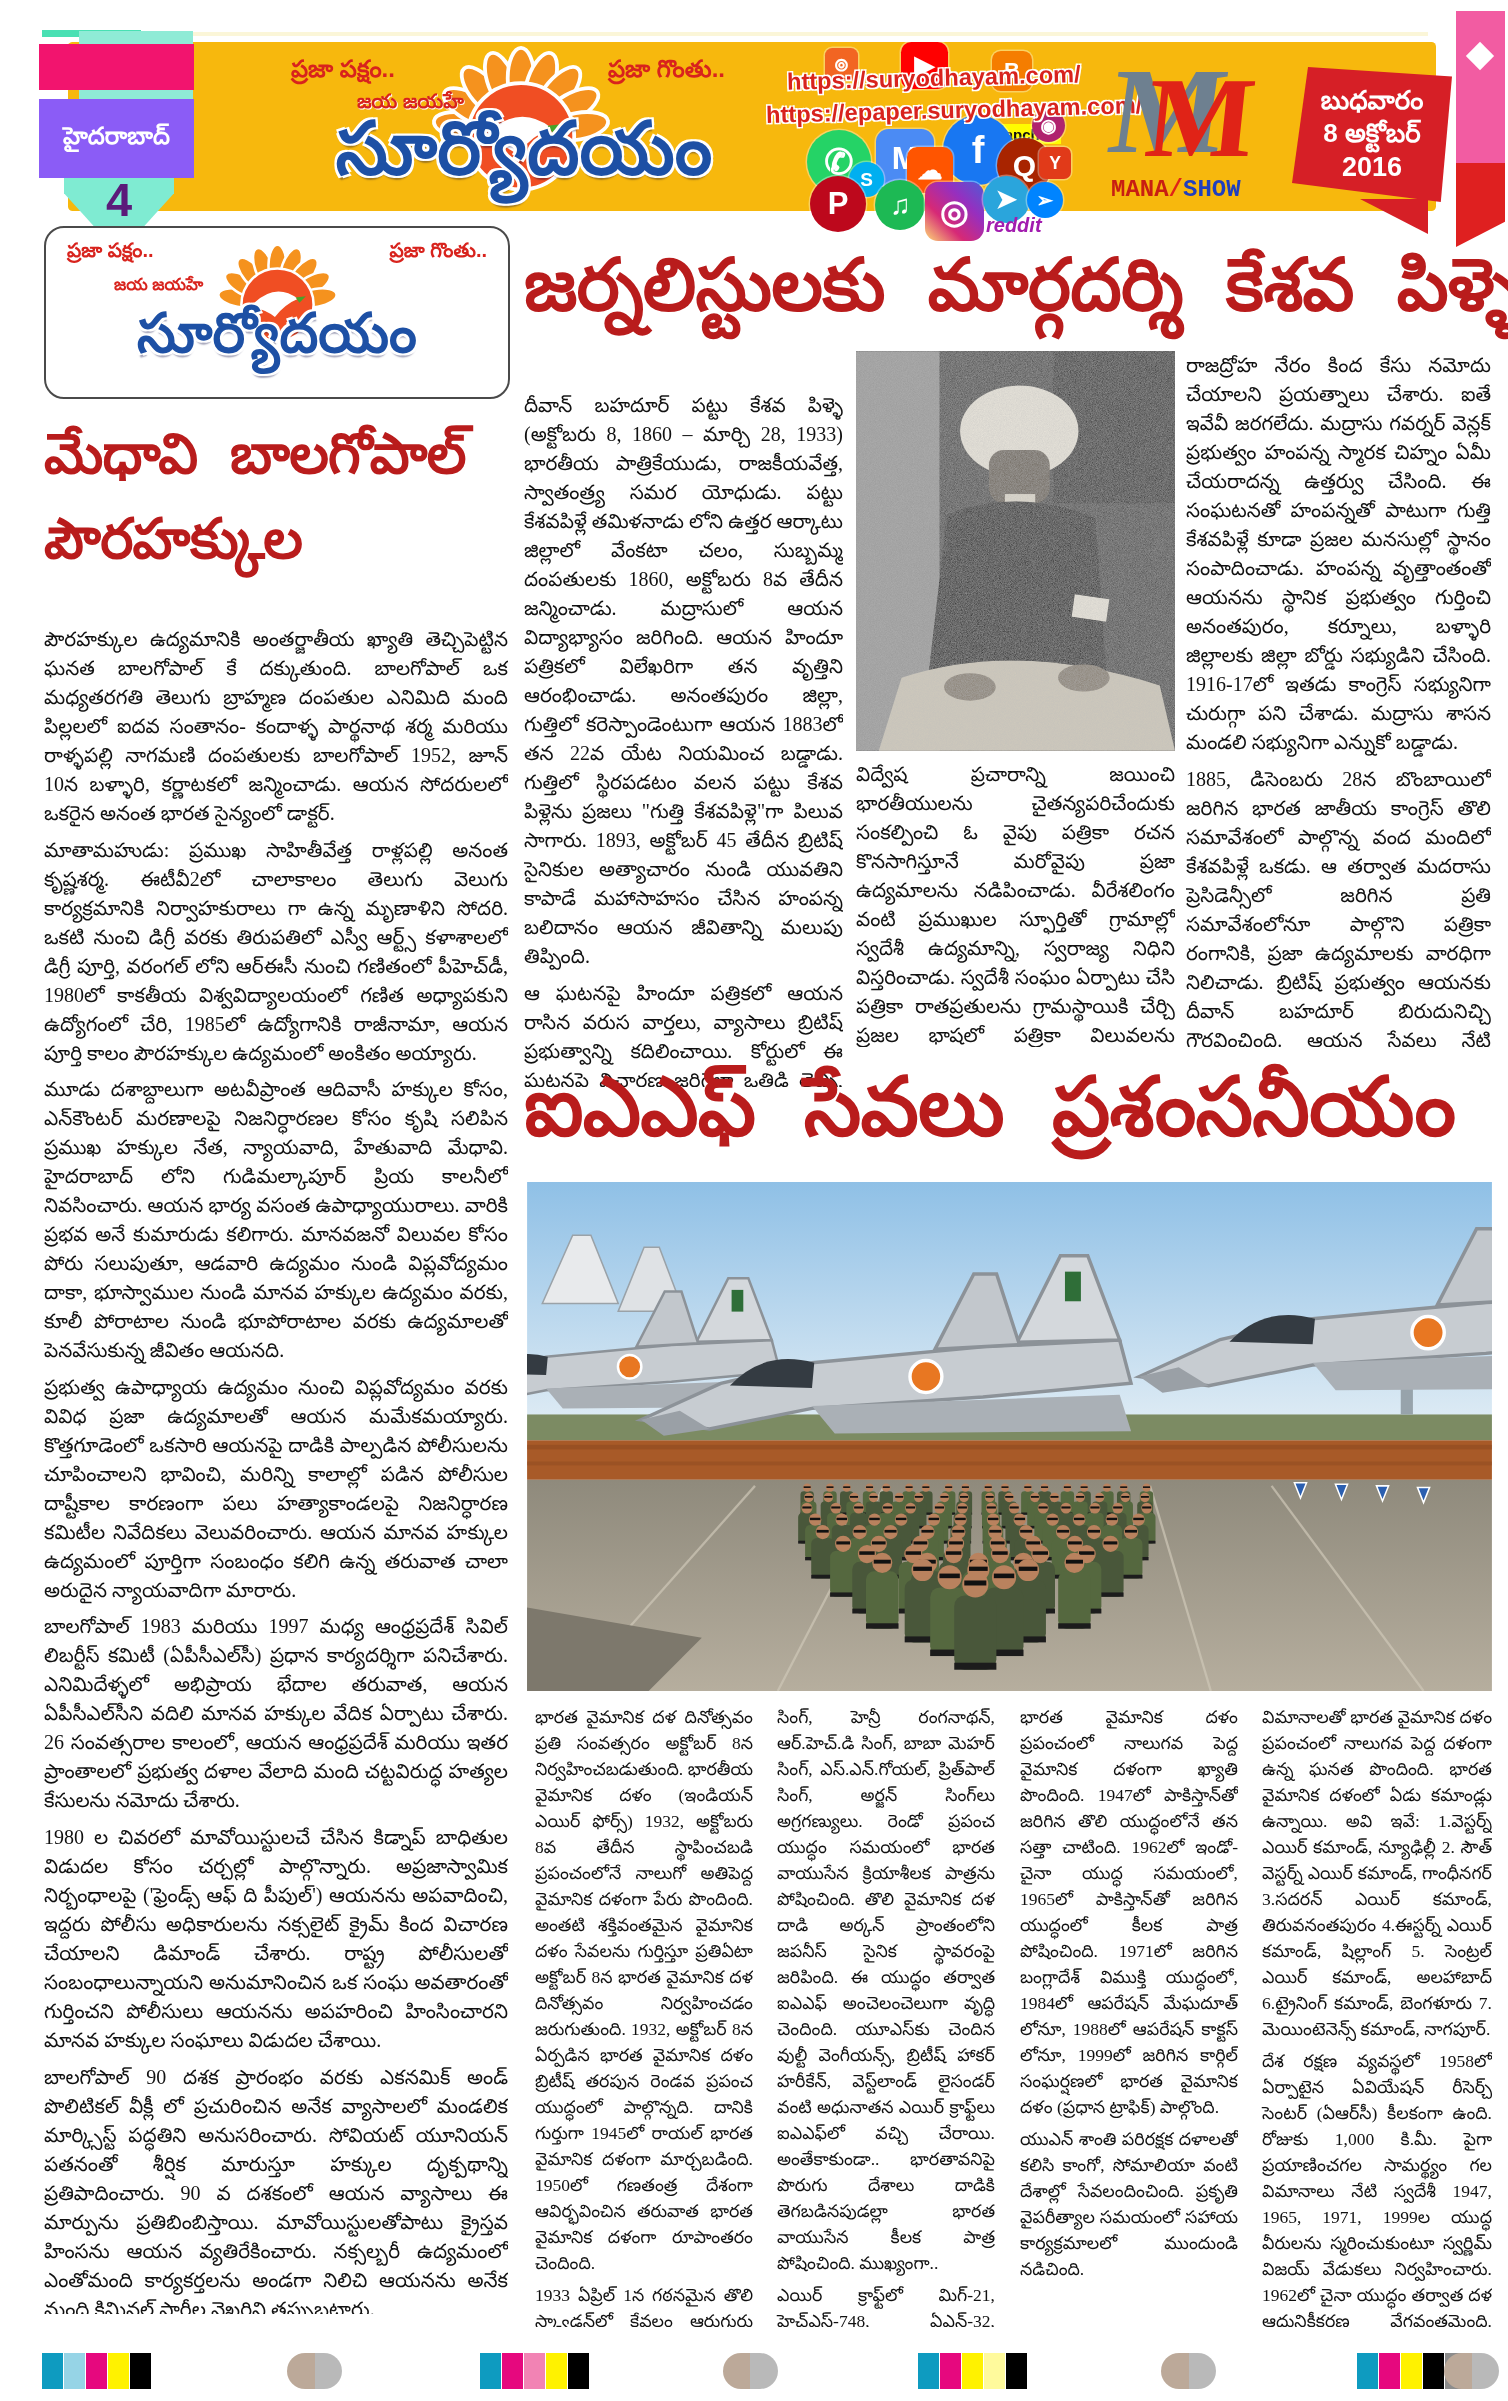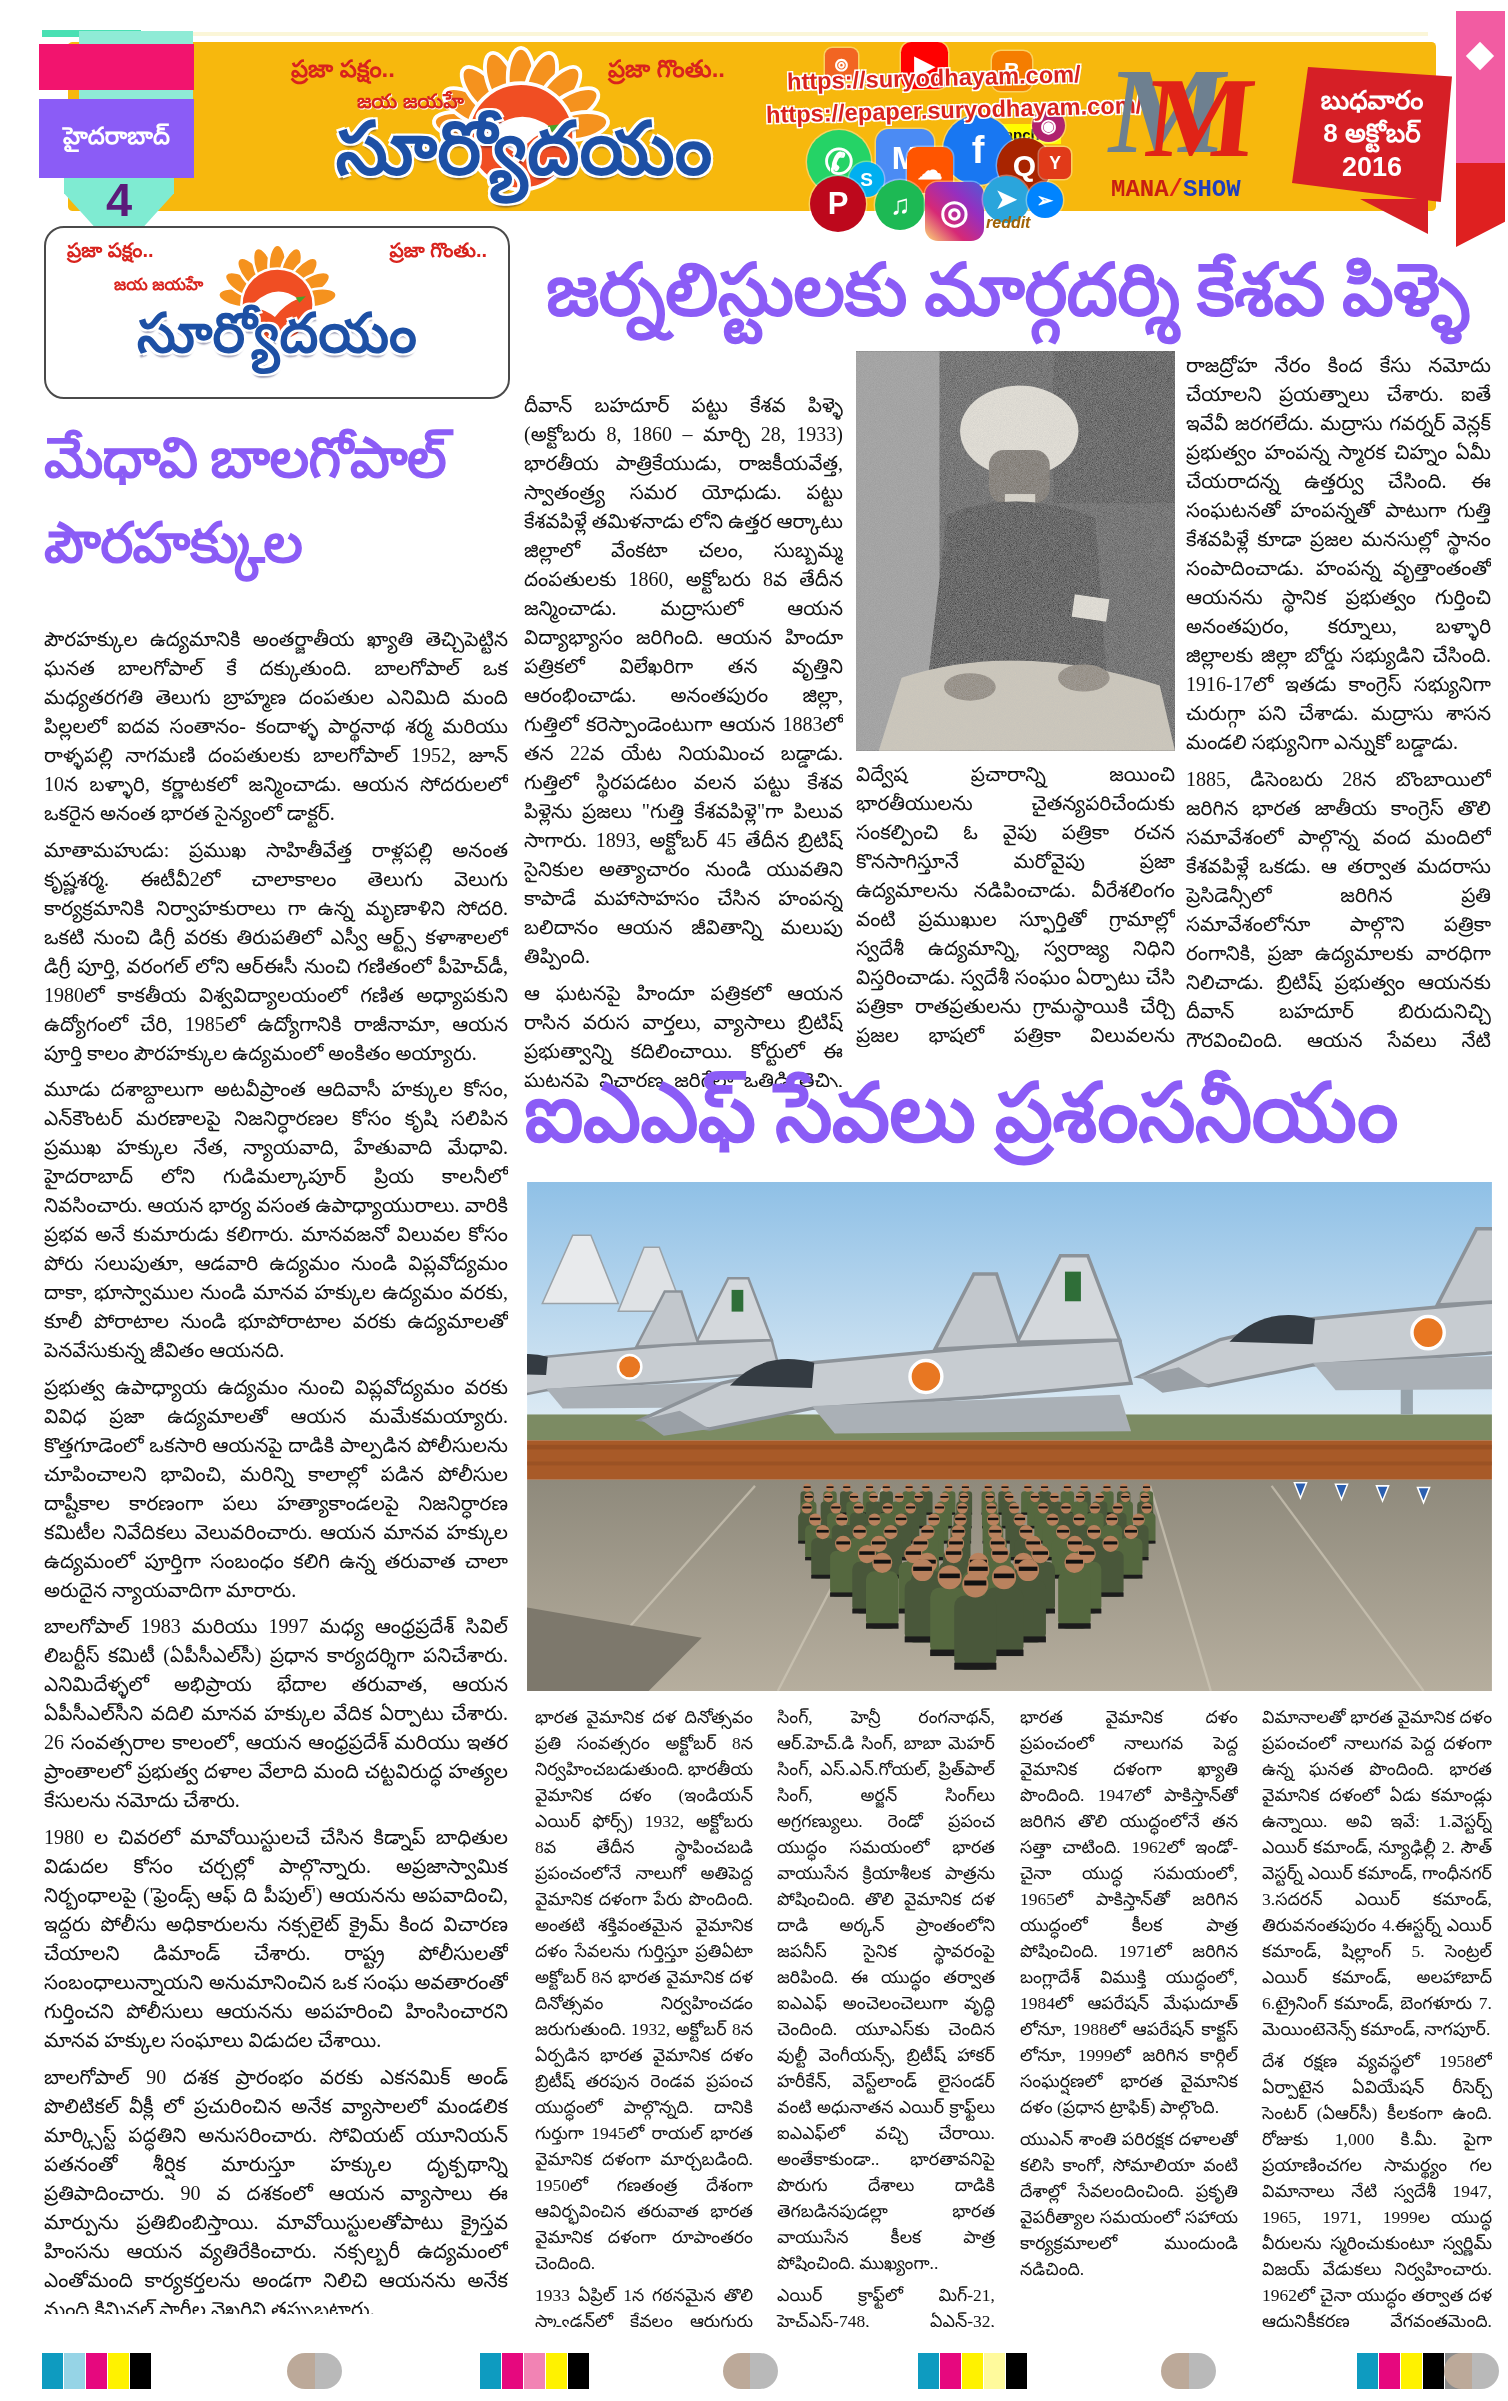--- a/index.html
+++ b/index.html
@@ -1,20 +1,20 @@
 <!DOCTYPE html>
 <html style="font-size:12px"><head>
 <meta charset="utf-8">
 <style>
   html,body{margin:0;padding:0;background:#e8e8e8;}
   #page{position:relative;width:1508px;height:2401px;background:#fff;overflow:hidden;
         font-family:"Liberation Serif",serif;color:#111;}
   .abs{position:absolute;}
   .red{color:#D8231D;}
-  .headline{font-family:Liberation Serif, serif;font-weight:800;color:#8b5cf6;letter-spacing:-0.8px;}
+  .headline{font-family:Liberation Mono, monospace;font-weight:800;color:#b91c1c;letter-spacing:-0.8px;}
   .body-col{font-size:20px;line-height:29px;text-align:justify;overflow:hidden;}
   .body-col p{margin:0 0 7.6px 0;text-indent:0;}
   .body-col-sm{font-size:17.5px;line-height:26px;text-align:justify;overflow:hidden;}
   .body-col-sm p{margin:0 0 6px 12px;}
   .mast-band{background:#F7B80D;border-radius:4.6px;}
   .slogan{font-family:"Liberation Sans",sans-serif;font-weight:700;font-size:24px;color:#D8231D;}
   .url-line{font-family:"Liberation Sans",sans-serif;font-weight:800;font-size:23.6px;color:#D8231D;
             text-shadow:-1.5px -1.5px 0 #fff,1.5px -1.5px 0 #fff,-1.5px 1.5px 0 #fff,1.5px 1.5px 0 #fff;white-space:nowrap;}
   .mast-name{font-family:"Liberation Sans",sans-serif;font-weight:800;color:#1D50A5;
              text-shadow:-2.3px -2.3px 0 #fff,2.3px -2.3px 0 #fff,-2.3px 2.3px 0 #fff,2.3px 2.3px 0 #fff,0 3.8px 1.5px rgba(0,0,60,.35);}
@@ -89,21 +89,21 @@
       <div class="icon" style="left: 179px; top: 73px; width: 70px; height: 70px; font-size: 38px; border-radius: 50%; background: rgb(24, 119, 242); box-shadow: rgba(255, 255, 255, 0.35) 0px 0px 0px 1.5px;">f</div>
       <div class="icon" style="left: 143px; top: 105px; width: 46px; height: 46px; font-size: 25px; border-radius: 22%; background: rgb(255, 85, 0); box-shadow: rgba(255, 255, 255, 0.35) 0px 0px 0px 1.5px;">☁</div>
       <div class="icon" style="left: 233px; top: 96px; width: 55px; height: 55px; font-size: 30px; border-radius: 50%; background: rgb(168, 36, 0); box-shadow: rgba(255, 255, 255, 0.35) 0px 0px 0px 1.5px;">Q</div>
       <div class="icon" style="left: 268px; top: 67px; width: 33px; height: 33px; font-size: 18.4px; border-radius: 50%; background: rgb(176, 35, 110); box-shadow: rgba(255, 255, 255, 0.35) 0px 0px 0px 1.5px;">◉</div>
       <div class="icon" style="left: 275px; top: 105px; width: 32px; height: 32px; font-size: 17.6px; border-radius: 22%; background: rgb(225, 58, 25); box-shadow: rgba(255, 255, 255, 0.35) 0px 0px 0px 1.5px;">Y</div>
       <div class="icon" style="left: 46px; top: 134px; width: 56px; height: 56px; font-size: 31px; border-radius: 50%; background: rgb(189, 8, 28); box-shadow: rgba(255, 255, 255, 0.35) 0px 0px 0px 1.5px;">P</div>
       <div class="icon" style="left: 111px; top: 138px; width: 50px; height: 50px; font-size: 27.6px; border-radius: 50%; background: rgb(29, 185, 84); box-shadow: rgba(255, 255, 255, 0.35) 0px 0px 0px 1.5px;">♫</div>
       <div class="icon" style="left: 161px; top: 140px; width: 59px; height: 59px; font-size: 33px; border-radius: 22%; background: linear-gradient(45deg, rgb(254, 218, 117), rgb(214, 41, 118), rgb(150, 47, 191), rgb(79, 91, 213)); box-shadow: rgba(255, 255, 255, 0.35) 0px 0px 0px 1.5px;">◎</div>
       <div class="icon" style="left: 219px; top: 134px; width: 47px; height: 47px; font-size: 26px; border-radius: 50%; background: rgb(42, 165, 220); box-shadow: rgba(255, 255, 255, 0.35) 0px 0px 0px 1.5px;">➤</div>
       <div class="icon" style="left: 263px; top: 140px; width: 36px; height: 36px; font-size: 20px; border-radius: 50%; background: rgb(0, 132, 255); box-shadow: rgba(255, 255, 255, 0.35) 0px 0px 0px 1.5px;">➢</div>
-      <div class="icon" style="left: 222px; top: 172px; color: #a16207; font-size: 16px; font-style: italic;">reddit</div>
+      <div class="icon" style="left: 222px; top: 172px; color: #a21caf; font-size: 20px; font-style: italic;">reddit</div>
     </div>
   <a class="abs url-line" style="left:787px;top:65px;transform:rotate(-1.5deg);text-decoration:none;">https://suryodhayam.com/</a>
   <a class="abs url-line" style="left:766px;top:97px;transform:rotate(-1.5deg);text-decoration:none;">https://epaper.suryodhayam.com/</a>
 
   <div class="abs" style="left:1111px;top:47px;width:179px;height:163px;">
     <div class="abs" style="left:0px;top:-6px;font-family:'Liberation Serif',serif;font-weight:700;font-size:122px;color:#6E8090;transform:skewX(-8deg);">M</div>
     <div class="abs" style="left:36px;top:4.6px;font-family:'Liberation Serif',serif;font-weight:700;font-size:114px;color:#E02317;transform:skewX(-6deg);">M</div>
     <div class="abs" style="left:0px;top:129px;white-space:nowrap;font-family:Liberation Mono, monospace;font-weight:800;font-size:24px;">
       <span style="color:#C81E12;">MANA</span><span style="color:#E02317;">/</span><span style="color:#1F3FBF;">SHOW</span>
     </div>

